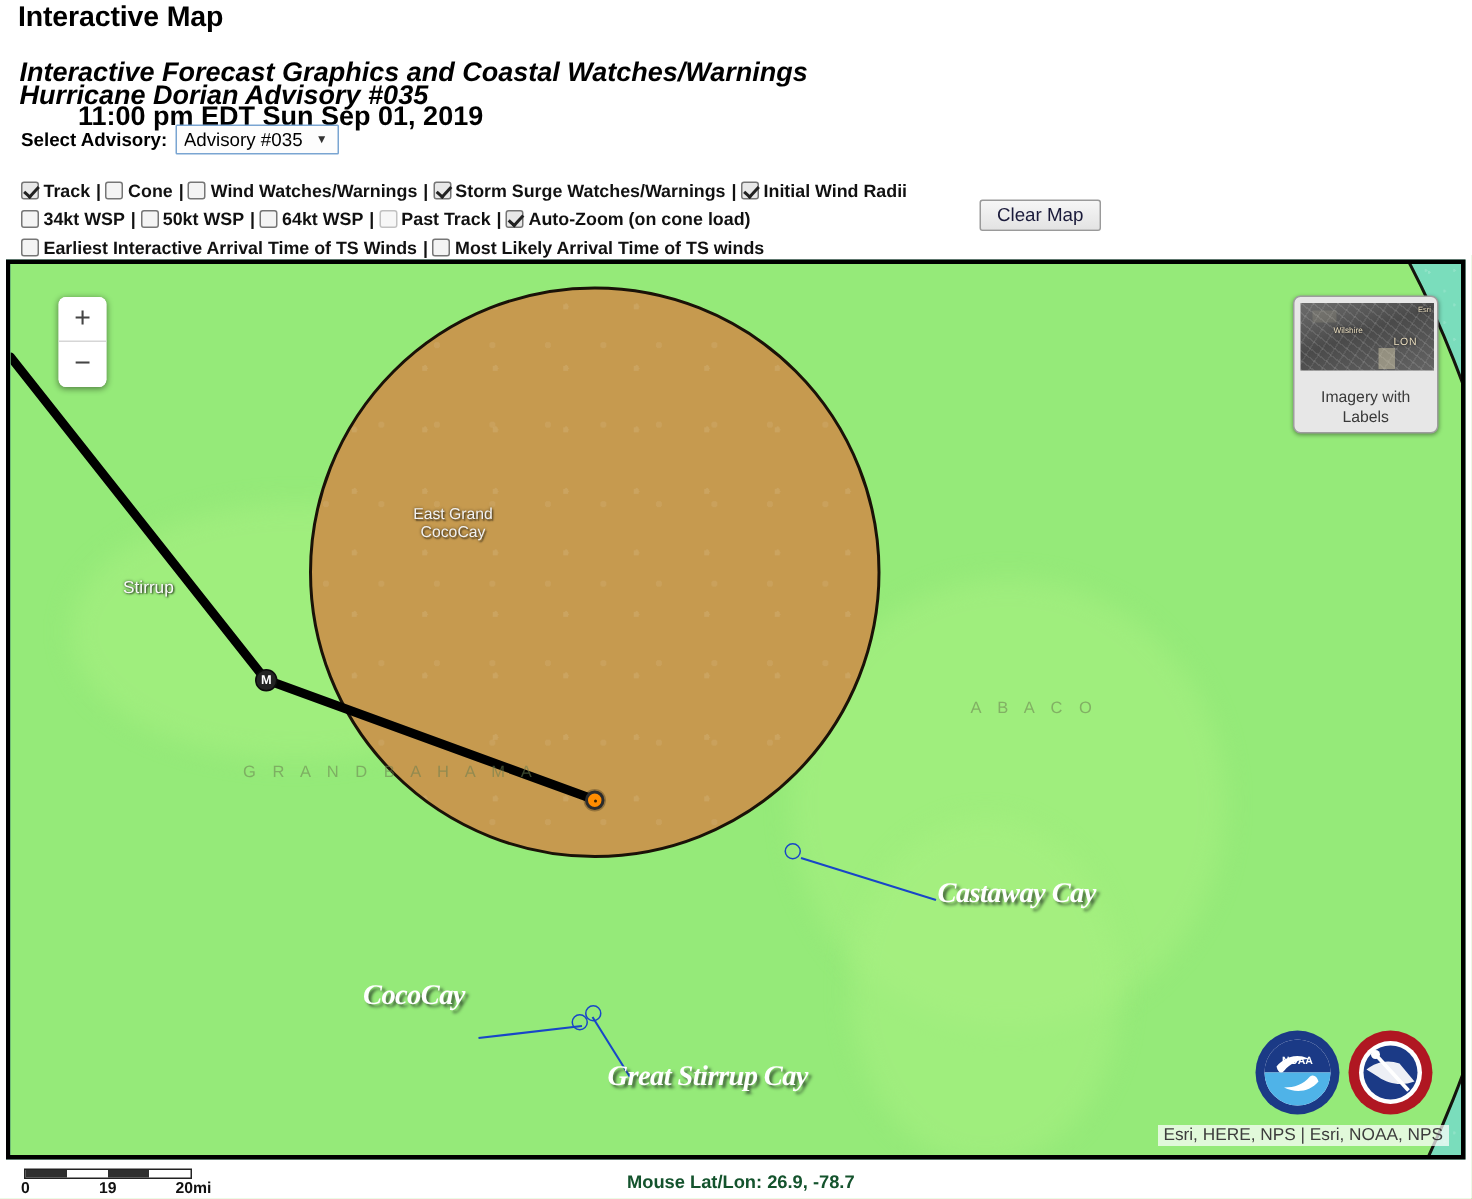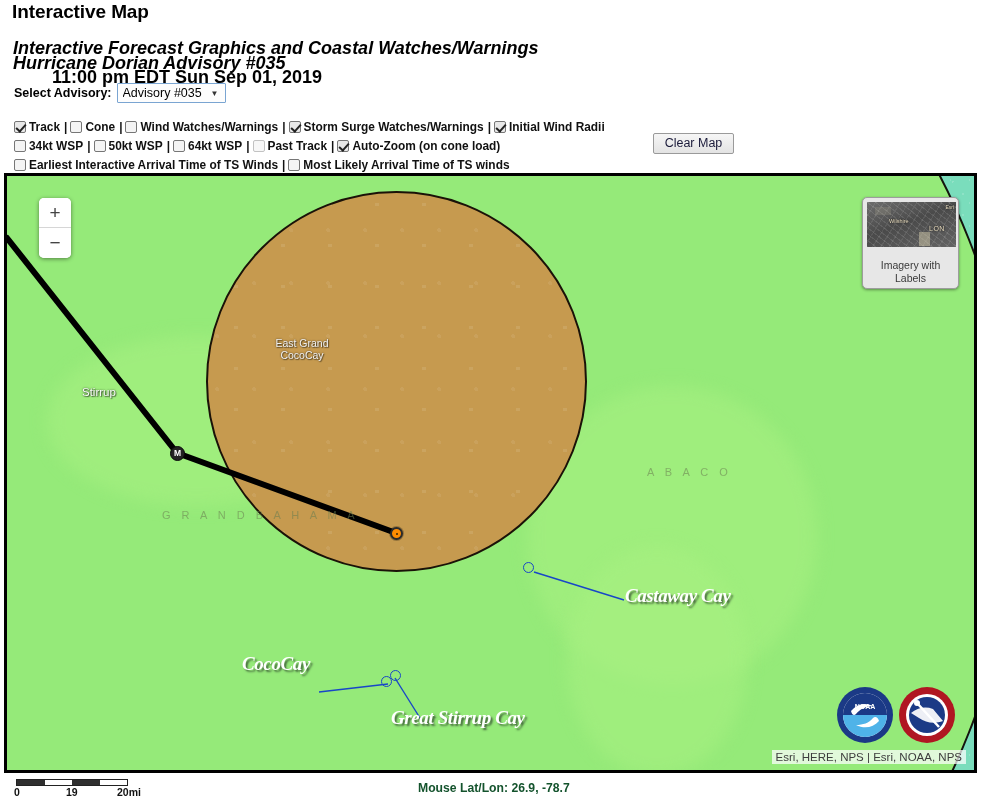--- a/index.html
+++ b/index.html
@@ -491,21 +491,21 @@
       </div>
       <div class="place place-city" style="left:75px; top:210px;">Stirrup</div>
 
       <div class="cay-dot" style="left:516px; top:386px;"></div>
       <div class="cay-label" style="left:618px; top:409px;">Castaway Cay</div>
 
       <div class="cay-dot" style="left:374px; top:500px;"></div>
       <div class="cay-label" style="left:235px; top:477px;">CocoCay</div>
 
       <div class="cay-dot" style="left:383px; top:494px;"></div>
-      <div class="cay-label" style="left:384px; top:531px;">Great Stirrup Cay</div>
+      <div class="cay-label" style="left:398px; top:531px;">Great Stirrup Cay</div>
 
       <div class="zoom-ctrl">
         <button class="zoom-btn zoom-in">+</button>
         <button class="zoom-btn zoom-out">−</button>
       </div>
 
       <div class="basemap-widget">
         <div class="basemap-thumb">
           <div class="bm-patch" style="left:52px; top:30px; width:11px; height:14px;"></div>
           <div class="bm-patch" style="left:8px; top:5px; width:16px; height:8px; opacity:.3;"></div>

